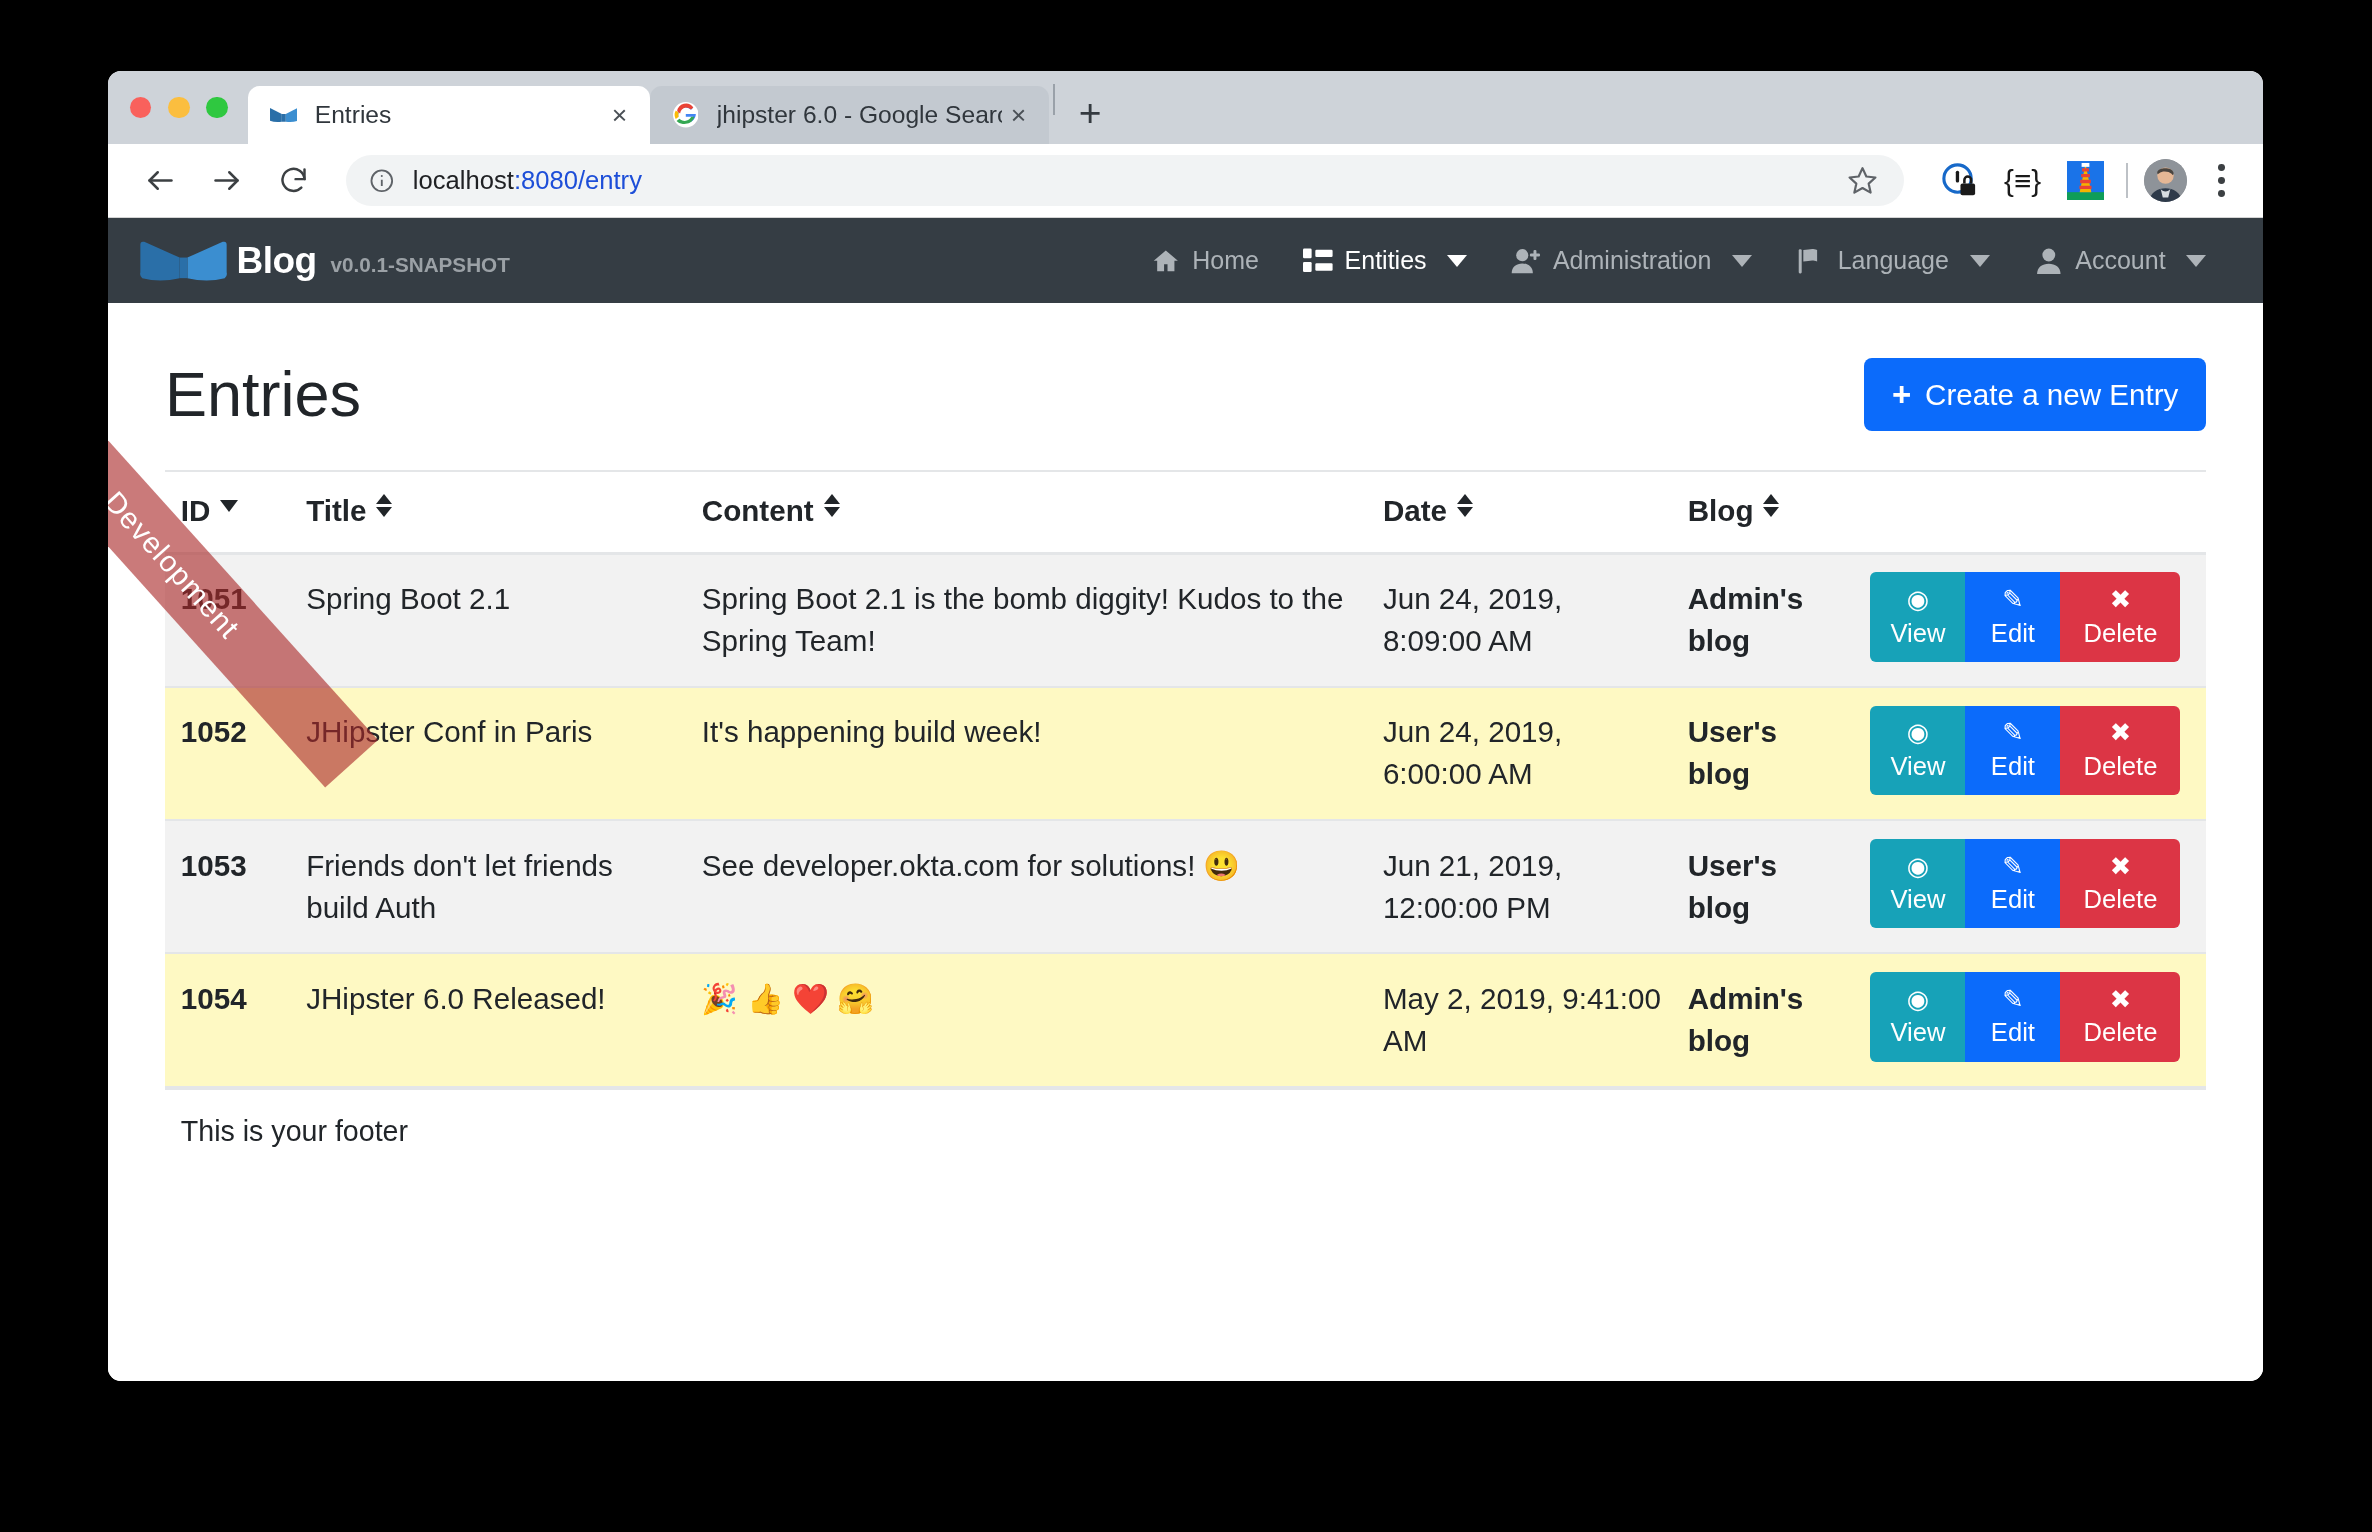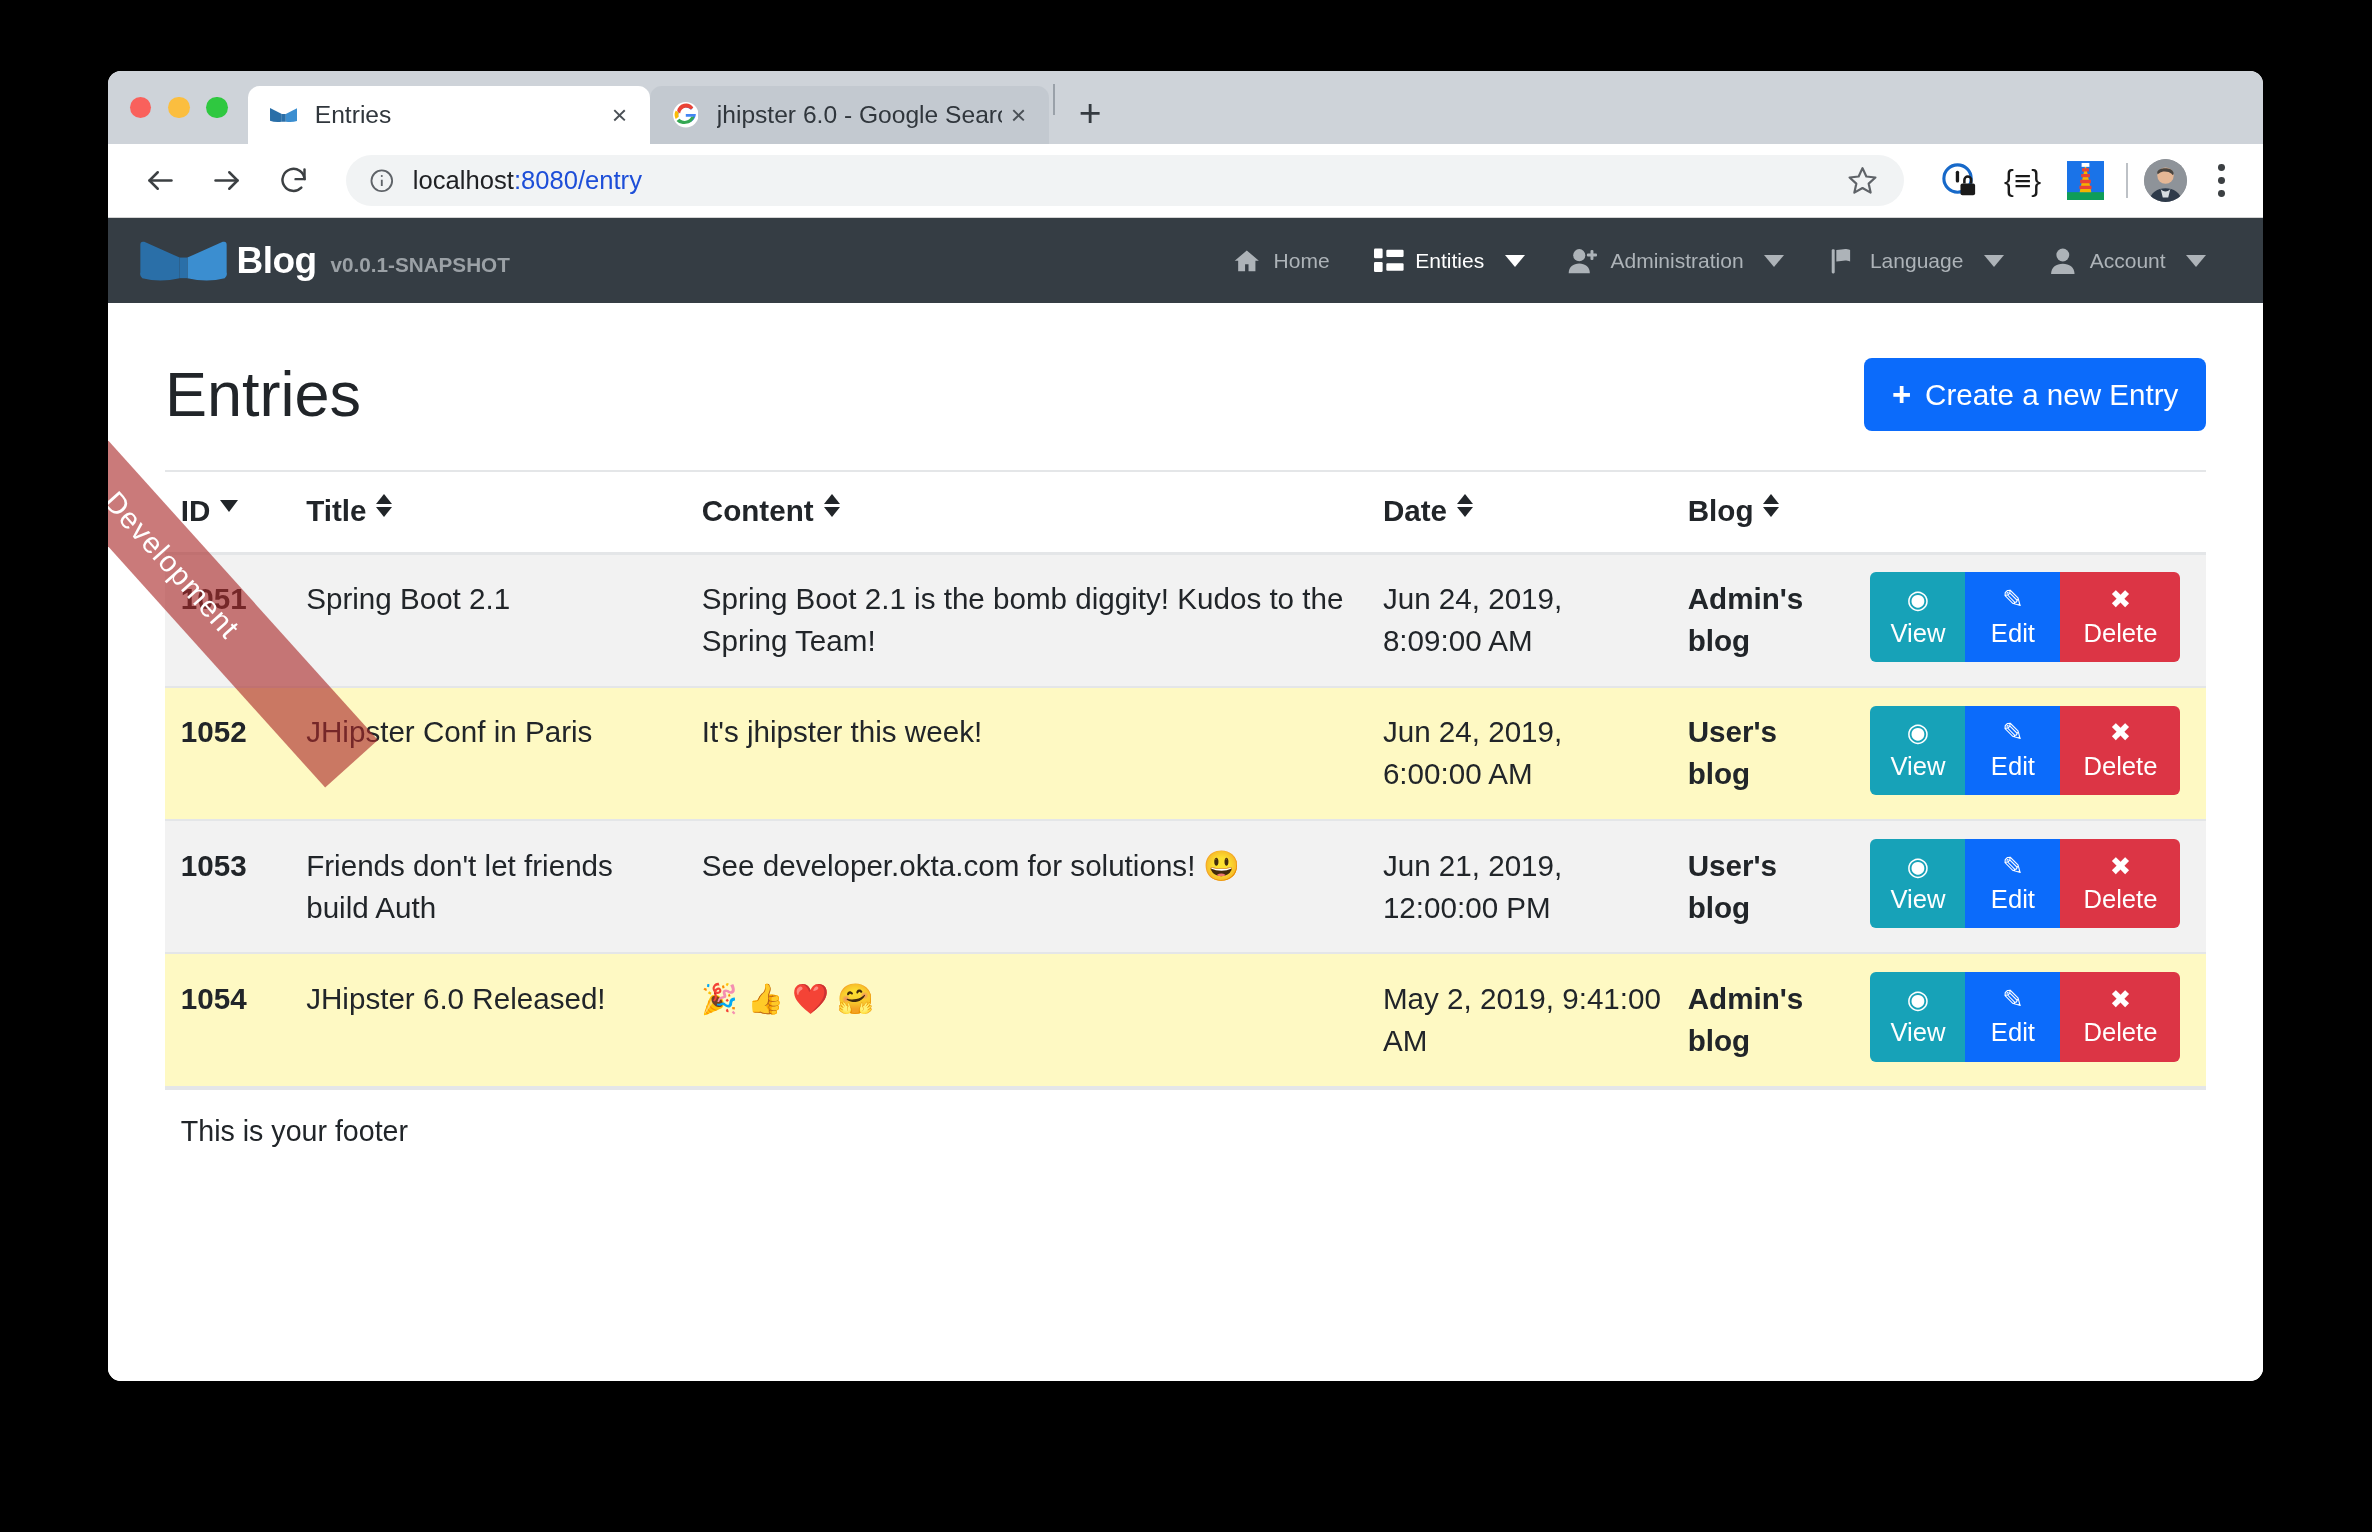--- a/index.html
+++ b/index.html
@@ -262,21 +262,21 @@
     display: flex;
     align-items: center;
     gap: 0;
   }
   .nav-item {
     display: flex;
     align-items: center;
     gap: 10.8px;
     padding: 9.9px 21.7px;
     color: #adb3b8;
-    font-size: 21px;
+    font-size: 25px;
     white-space: nowrap;
   }
   .nav-item.active { color: #ffffff; }
   .nav-item .ico {
     display: flex; align-items: center; justify-content: center;
     width: 31.5px; height: 31.5px;
   }
   .caret {
     width: 0; height: 0;
     border-left: 10.8px solid transparent;
@@ -702,21 +702,21 @@
                     </button>
                     <button class="btn-act btn-del">
                       <span class="glyph">✖</span>
                       <span>Delete</span>
                     </button>
                   </div></td>
               </tr>
               <tr class="even">
                 <td class="col-id">1052</td>
                 <td class="col-title">JHipster Conf in Paris</td>
-                <td class="col-content">It's jhipster this week!</td>
+                <td class="col-content">It's happening build week!</td>
                 <td class="col-date">Jun 24, 2019, 6:00:00 AM</td>
                 <td class="col-blog">User's blog</td>
                 <td class="col-actions-cell"><div class="btn-group">
                     <button class="btn-act btn-view">
                       <span class="glyph">◉</span>
                       <span>View</span>
                     </button>
                     <button class="btn-act btn-edit">
                       <span class="glyph">✎</span>
                       <span>Edit</span>

